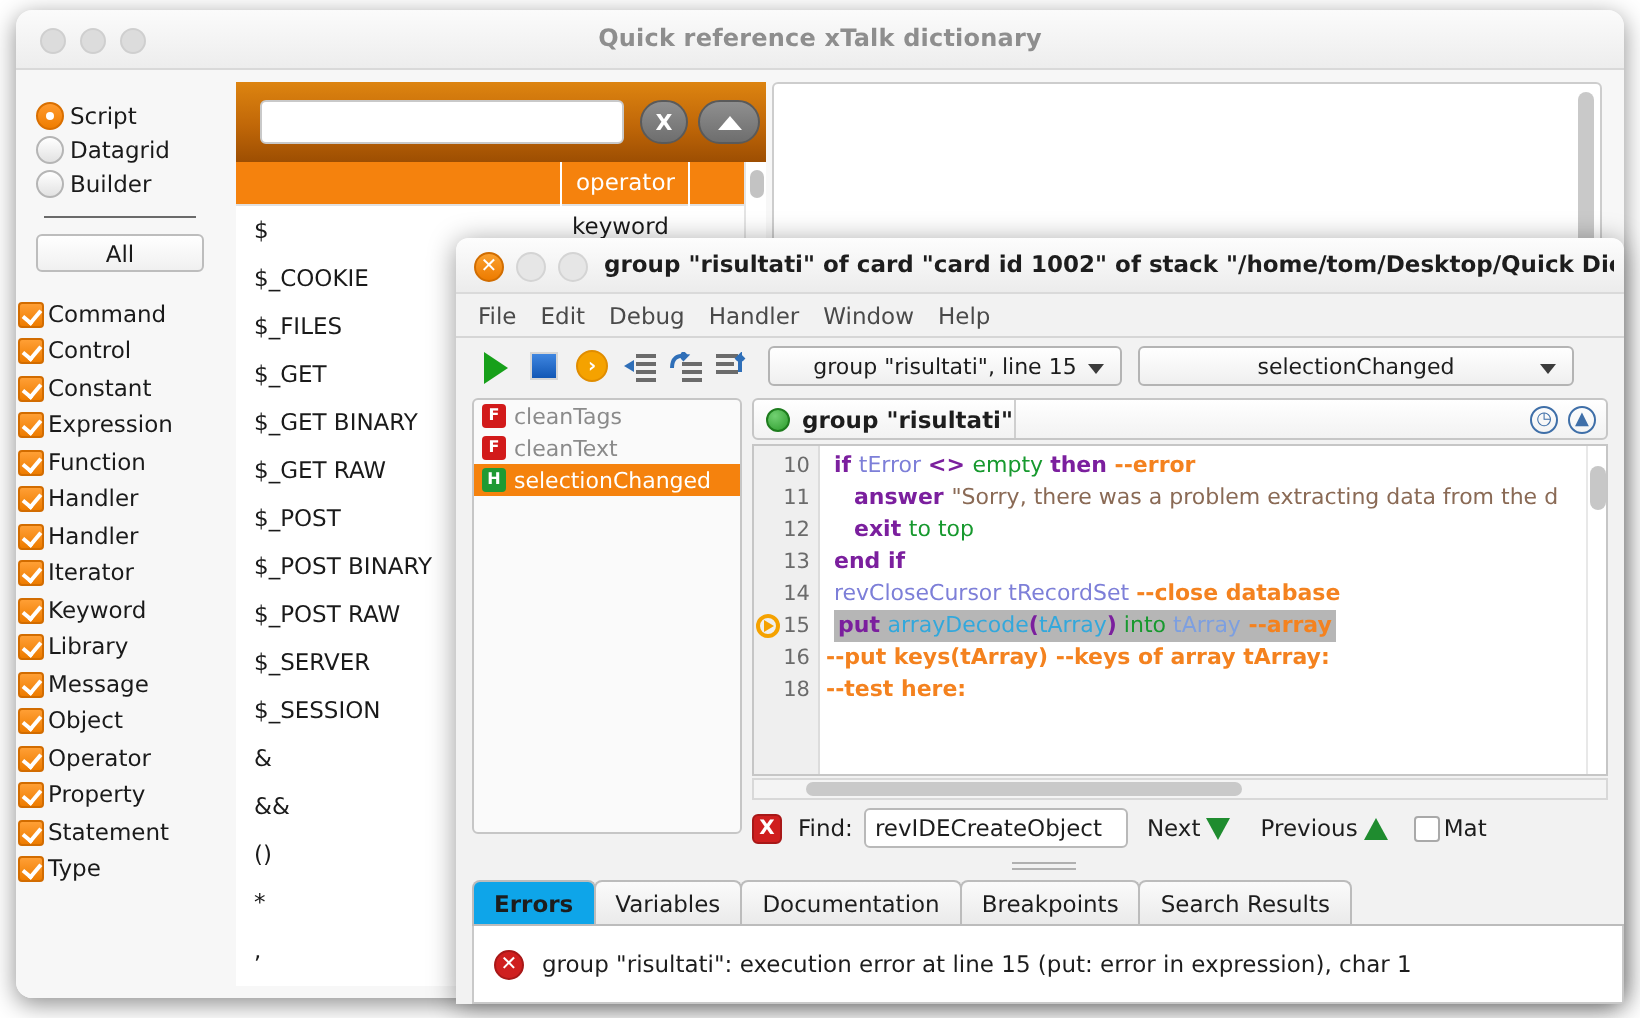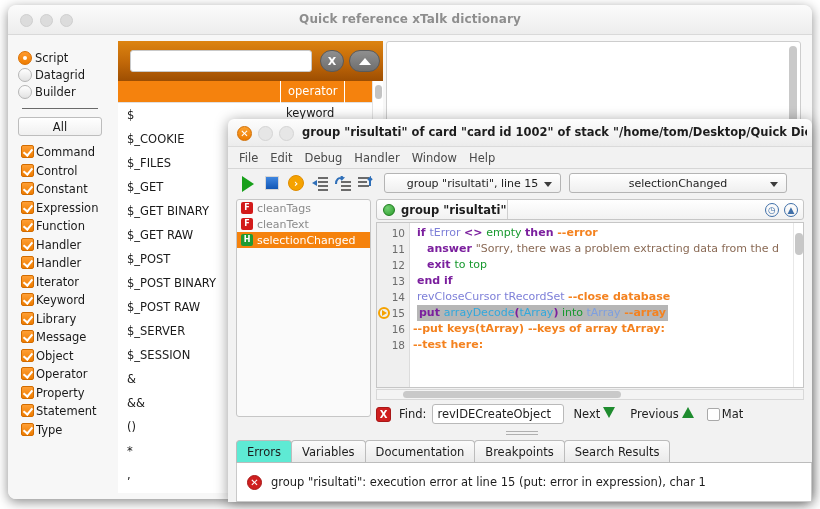--- a/index.html
+++ b/index.html
@@ -82,22 +82,22 @@
   #all-button {
     margin: 8px 10px 0 10px;
     height: 19px;
     background: linear-gradient(#ffffff,#f0f0f0);
     border: 1px solid #bdbdbd; border-radius: 3px;
     font-size: 11.5px; color: #1a1a1a;
     display: flex; align-items: center; justify-content: center;
   }
   #checkbox-list { margin-top: 9px; }
   .cb-row {
-    display: flex; align-items: flex-start;
-    height: 18.5px; padding-left: 13px;
+    display: flex; align-items: flex-end;
+    height: 18.5px; padding-left: 1px;
   }
   .cb {
     width: 13px; height: 13px; border-radius: 2px;
     background: linear-gradient(#ff9f35,#ee7c00);
     border: 1px solid #d26c00;
     margin-right: 2px; flex: 0 0 auto;
     position: relative;
   }
   .cb::after {
     content: "";
@@ -430,21 +430,21 @@
     display: flex; align-items: center; justify-content: center;
     margin-right: 8px;
   }
   #find-label { font-size: 11.5px; color: #1d1d1d; margin-right: 6px; }
   #find-input {
     width: 132px; height: 20px;
     background: #fff; border: 1px solid #b9b9b9; border-radius: 3px;
     font-size: 11.5px; color: #1d1d1d;
     padding-left: 4px; line-height: 18px;
   }
-  .find-nav { display: flex; margin-left: 9px; }
+  .find-nav { display: flex; align-items: center; margin-left: 9px; }
   .find-nav span { font-size: 11.5px; color: #1d1d1d; margin-right: 3px; }
   .arrow-dn {
     width: 0; height: 0;
     border-left: 6px solid transparent;
     border-right: 6px solid transparent;
     border-top: 11px solid #1f8c2f;
   }
   .arrow-up {
     width: 0; height: 0;
     border-left: 6px solid transparent;
@@ -477,22 +477,22 @@
   .tab {
     height: 22px; padding: 0 10px;
     background: linear-gradient(#fbfbfb,#eaeaea);
     border: 1px solid #bcbcbc; border-bottom: none;
     border-radius: 4px 4px 0 0;
     display: flex; align-items: center;
     font-size: 11.5px; color: #1d1d1d;
     margin-right: -1px;
   }
   .tab.active {
-    background: #5eead4;
-    font-weight: normal;
+    background: #0ea5e9;
+    font-weight: bold;
   }
   #error-pane {
     position: absolute; left: 8px; top: 344px;
     width: 576px; height: 39px;
     background: #ffffff;
     border: 1px solid #c9c9c9; border-top: none;
     display: flex; align-items: center;
     padding-left: 10px;
   }
   #err-icon {

